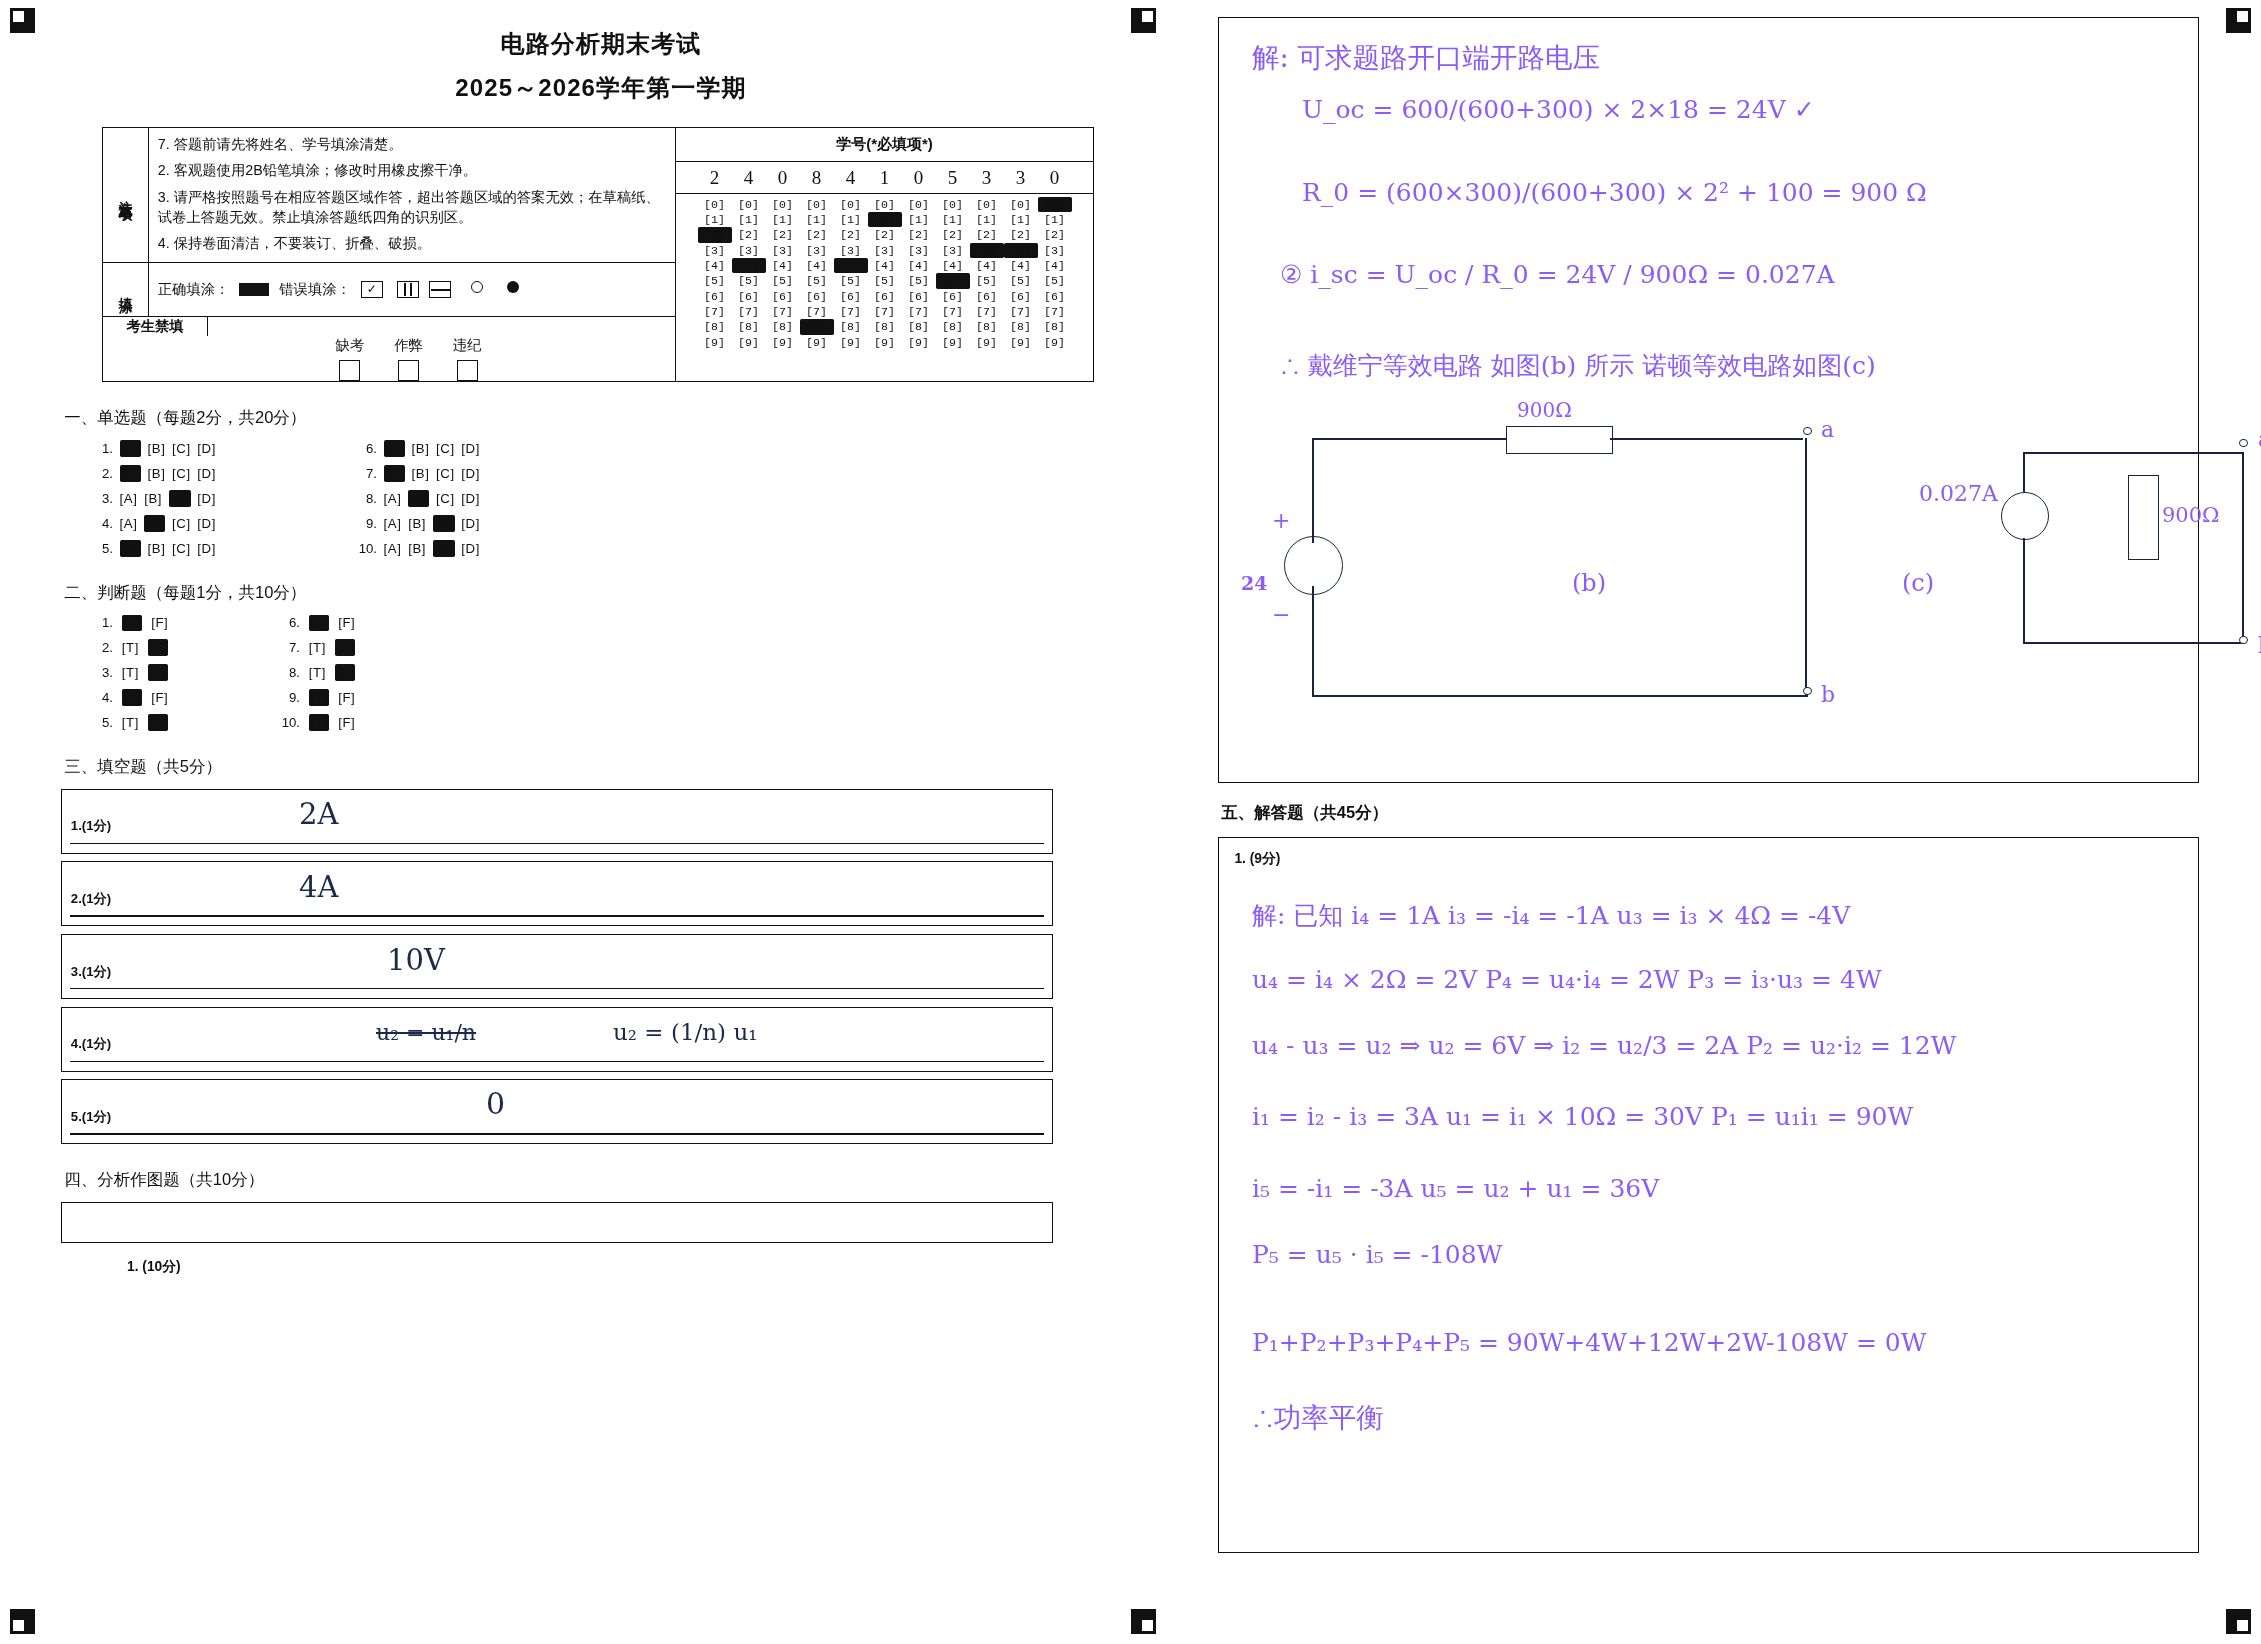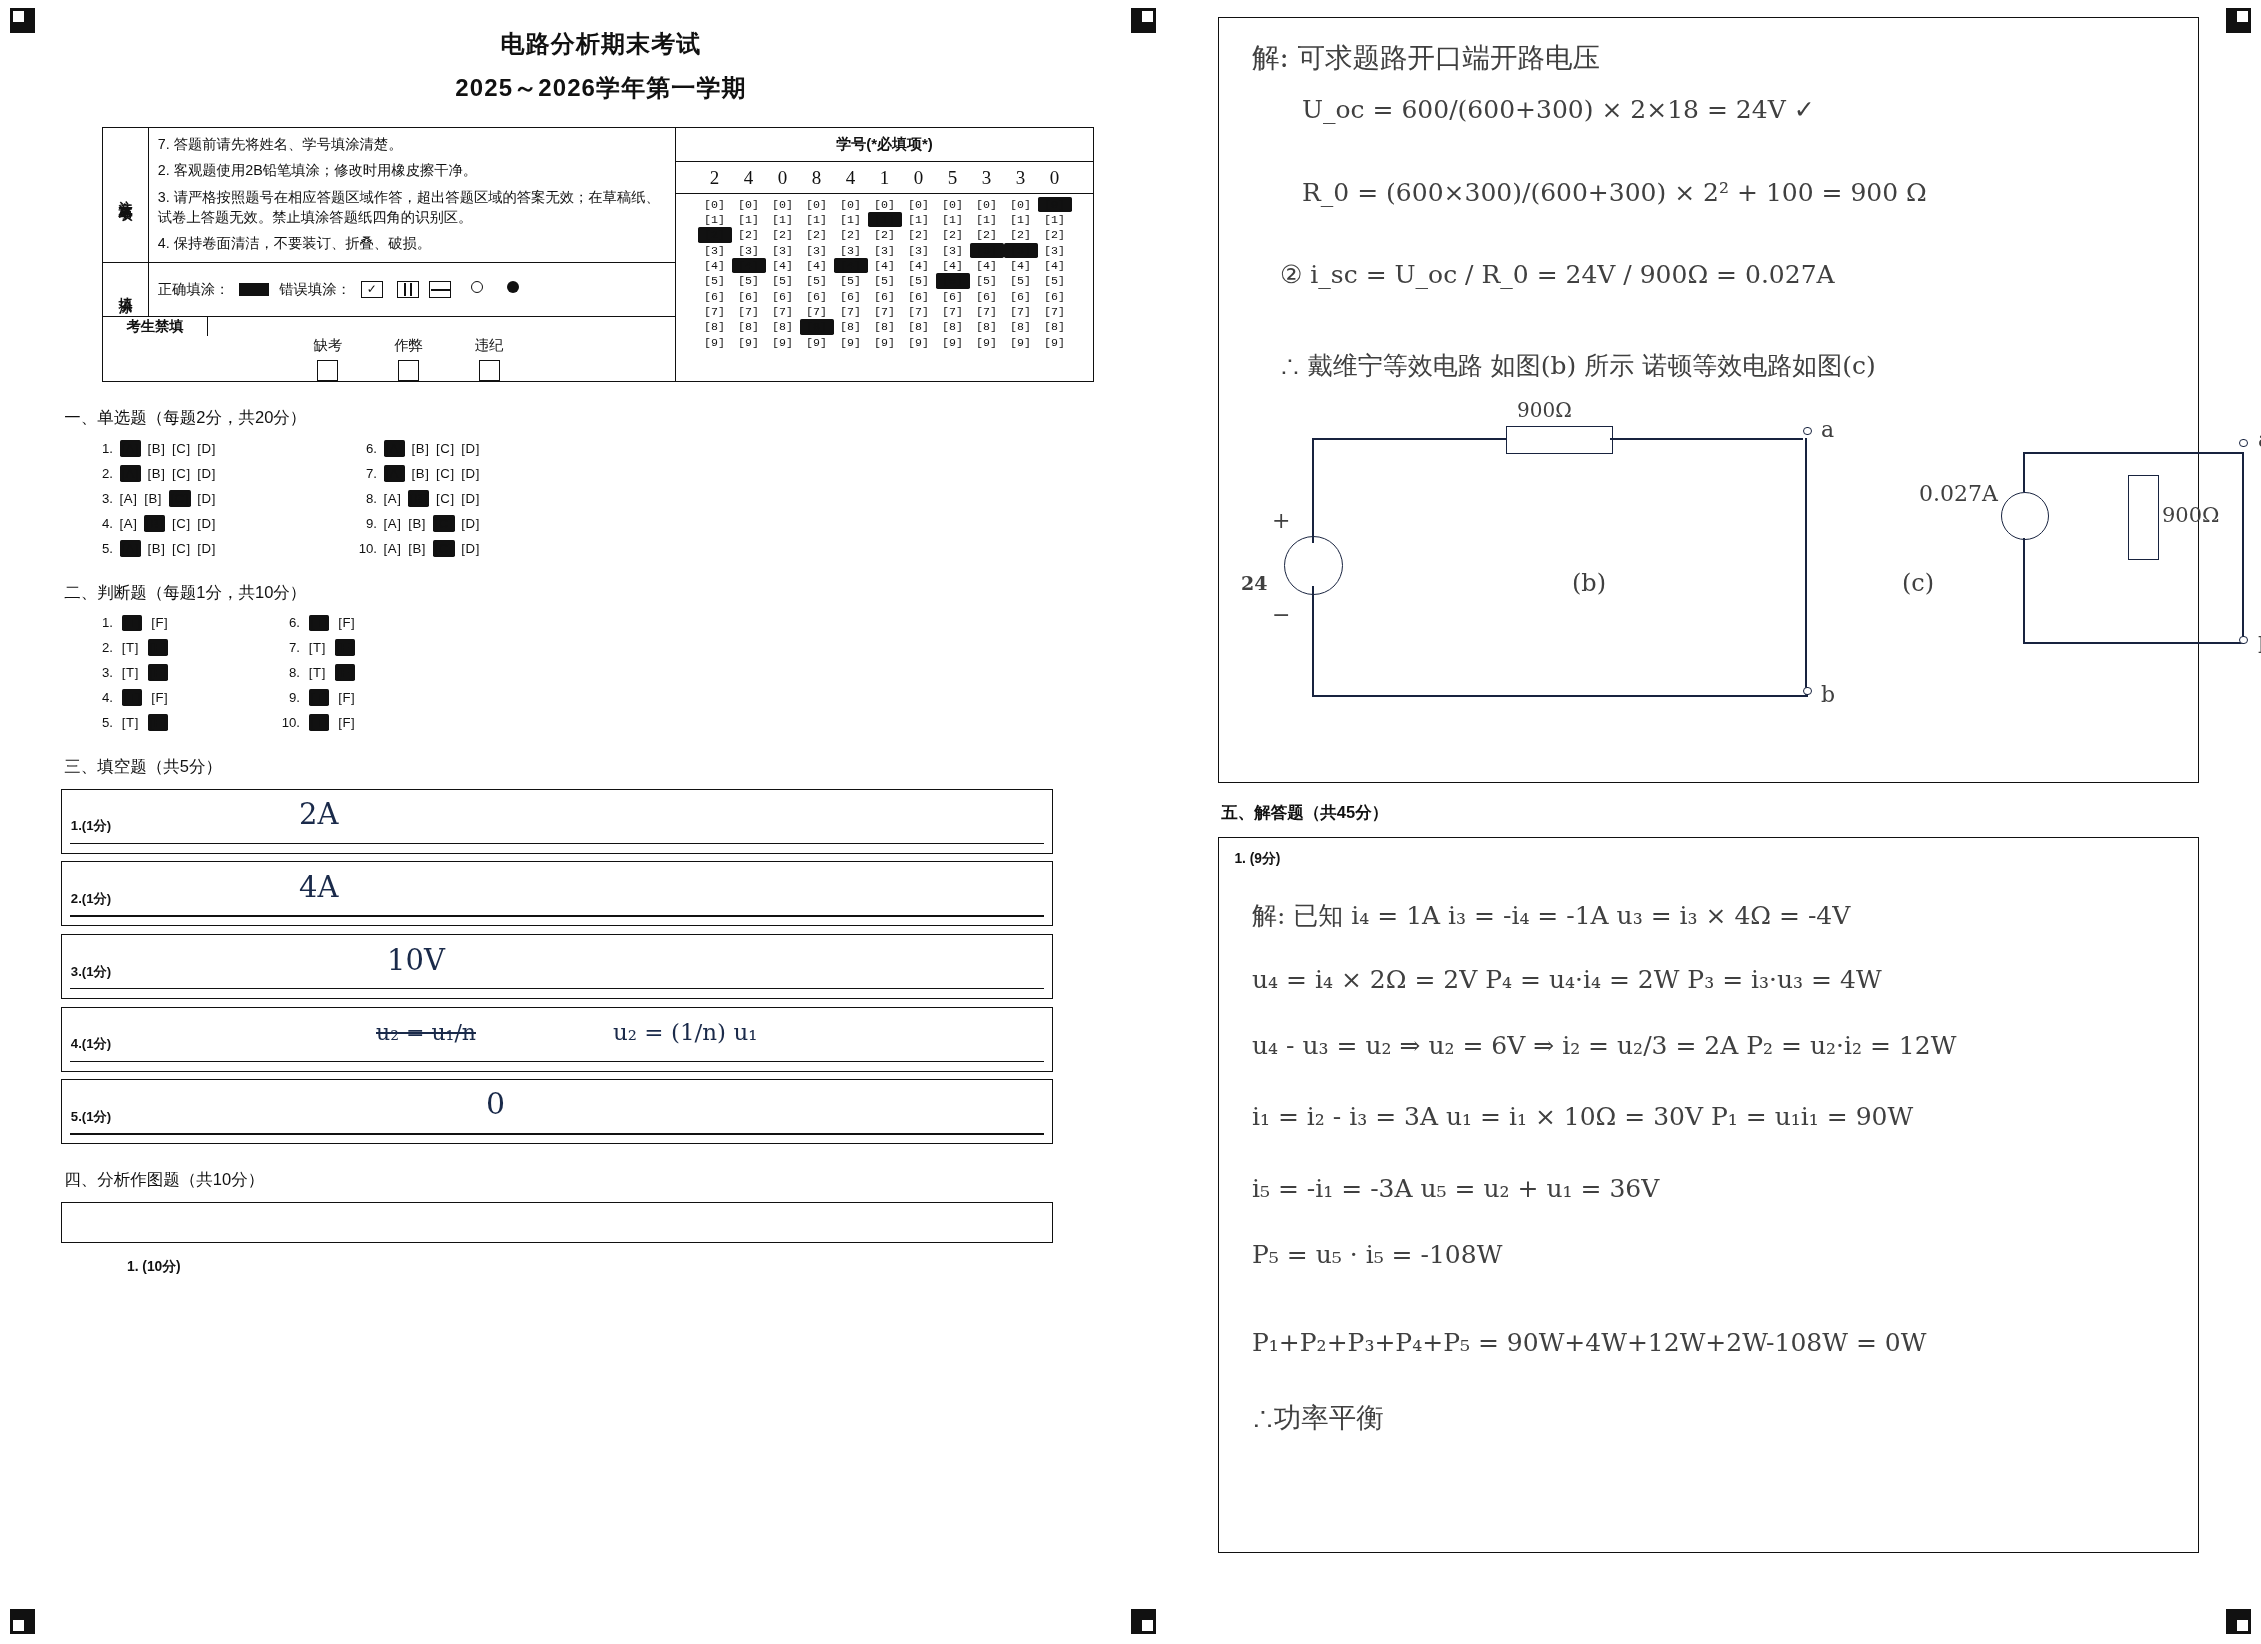--- a/index.html
+++ b/index.html
@@ -81,21 +81,21 @@
   .bars{ display:inline-block;width:22px;height:16.5px;border:1.1px solid #111;box-sizing:border-box;position:relative;}
   .bars::before{content:"";position:absolute;left:5.5px;top:1.1px;bottom:1.1px;width:2.2px;background:#111;}
   .bars::after{content:"";position:absolute;left:12px;top:1.1px;bottom:1.1px;width:2.2px;background:#111;}
 
   .forbid-row{ display:flex; align-items:center; min-height:55px; }
   .forbid-label{
     width:105px; font-size:14.3px; font-weight:bold; text-align:center;
     border-right:1.7px solid #111; align-self:stretch; display:flex;
     align-items:center; justify-content:center; box-sizing:border-box;
   }
-  .forbid-items{ flex:1; display:flex; align-items:flex-start; gap:52px; padding-left:39px;}
+  .forbid-items{ flex:1; display:flex; align-items:flex-start; gap:30px; padding-left:39px;}
   .forbid-item{ text-align:center; font-size:14.3px;}
   .chkbox{ display:block; width:19px;height:19px;border:1.7px solid #111;margin:5.5px auto 0;}
 
   
   .sn-wrap{ flex:1; box-sizing:border-box; }
   .sn-title{
     text-align:center; font-size:15px; font-weight:bold;
     padding:7.7px 0 6.6px; border-bottom:1.7px solid #111;
   }
   .sn-digits{ display:flex; justify-content:center; padding:5.5px 0 3.3px; border-bottom:1.7px solid #111;}
@@ -162,21 +162,21 @@
   .ans-panel{
     border:1.7px solid #111; box-sizing:border-box; position:relative;
     background:#fff;
   }
   .panel1{ width:981px; height:766px; margin-top:5.5px; }
   .panel2{ width:981px; height:716px; margin-top:13.2px; }
   .panel-tag{
     position:absolute; left:15.4px; top:12px; font-size:13.8px; font-weight:bold;
   }
   .hand-r{
-    position:absolute; font-family:"DejaVu Serif", serif; color:#404040;
+    position:absolute; font-family:"DejaVu Serif", serif; color:#8b5cf6;
     white-space:nowrap;
   }
   .sec-head-right{ font-size:16.5px; font-weight:bold; margin:19px 0 5.5px 3.3px;}
 
   .strike{ text-decoration:line-through; }
 
   
   .wire{ position:absolute; background:#18233f; }
   .res-box{ position:absolute; border:1.7px solid #18233f; background:#fff; }
   .circle-src{ position:absolute; border:1.7px solid #18233f; border-radius:50%; }

